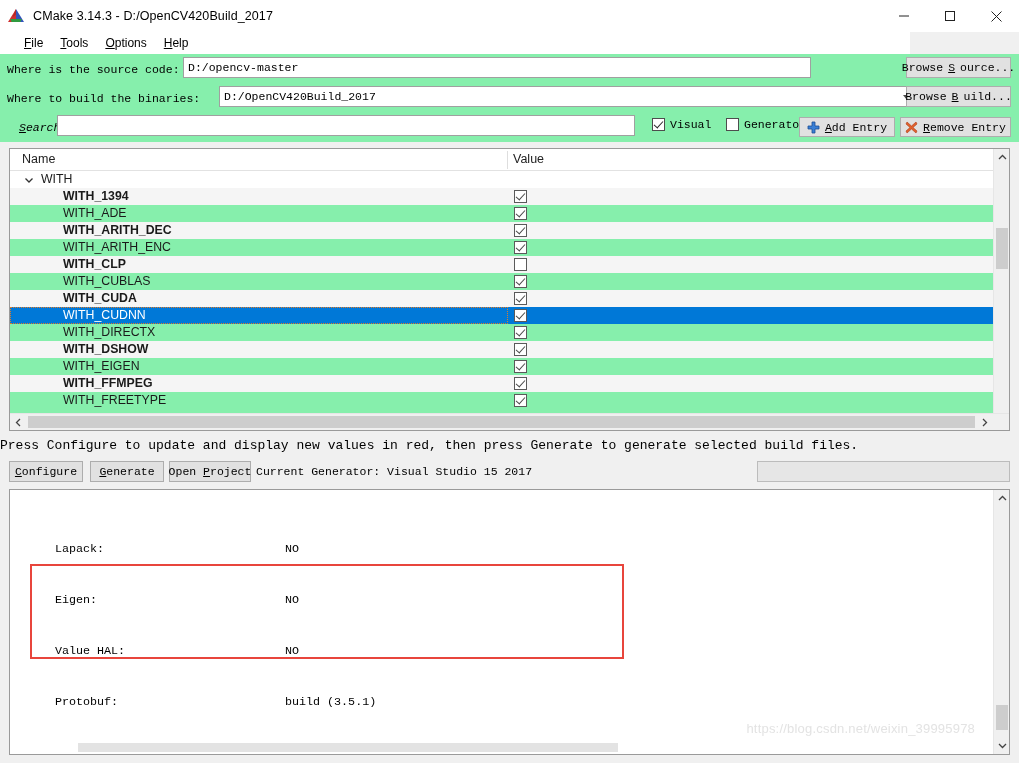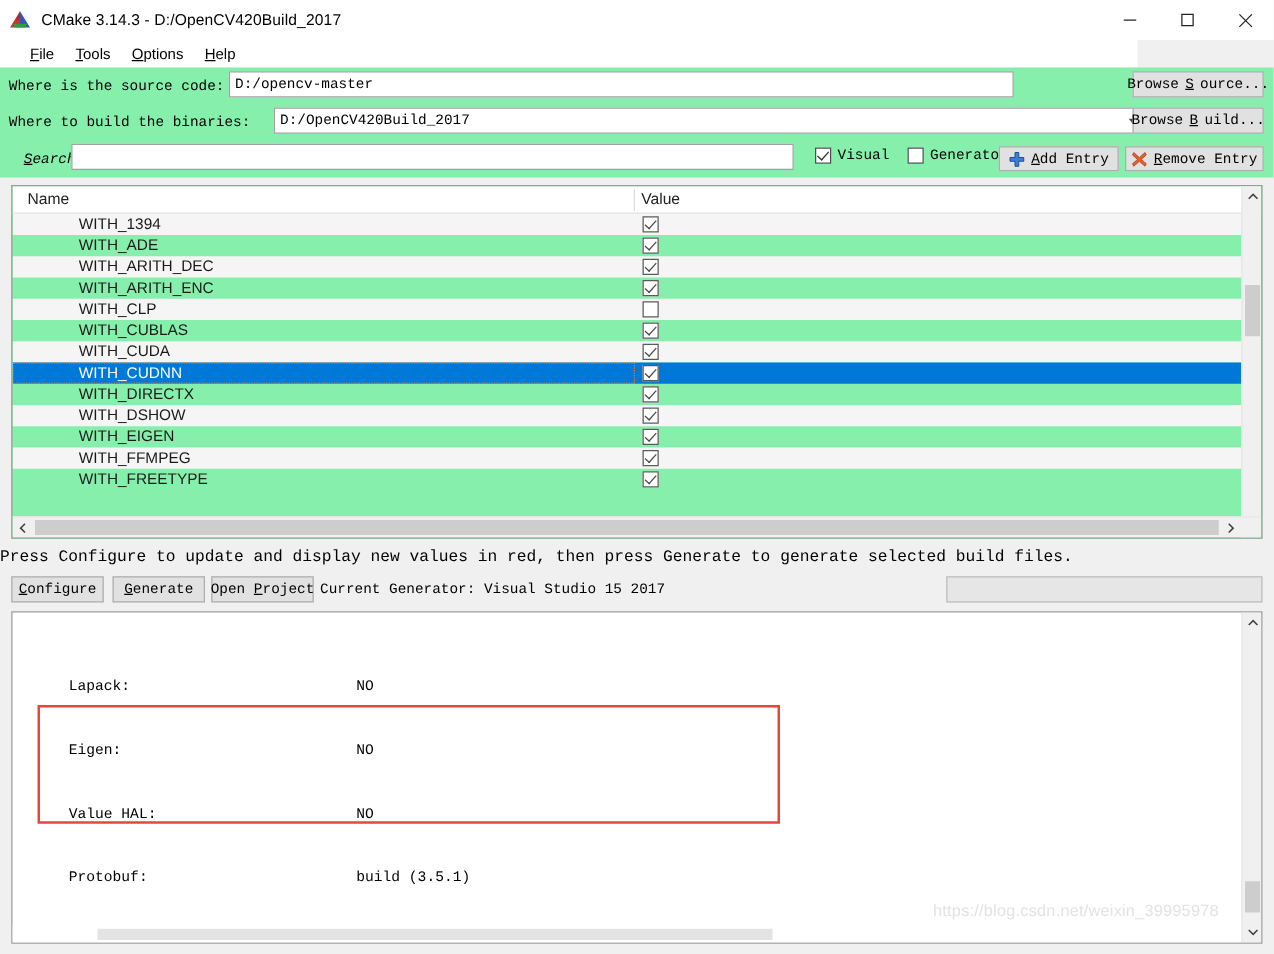--- a/index.html
+++ b/index.html
@@ -165,21 +165,21 @@
     width: 985px;
     height: 243px;
     overflow: hidden;
   }
   .grow {
     position: relative;
     height: 17px;
     width: 985px;
     display: block;
   }
-  .grow.alt { background: #f5f5f5; }
+  .grow.alt { background: #f5f5f5; font-weight: bold; }
   .grow.group { background: #ffffff; }
   .grow.selected { background: #0078d7; }
   .gname {
     position: absolute;
     left: 53px; top: 1px;
     font-size: 12.3px; color: #1a1a1a;
     white-space: nowrap;
   }
   .grow.selected .gname { color: #ffffff; }
   .grow.group .gname { left: 31px; }
@@ -421,20 +421,28 @@
   <div class="listpanel">
 
     <div class="list-header">
       <div class="hcell" style="left:12px;">Name</div>
       <div class="hdiv" style="left:497px;"></div>
       <div class="hcell" style="left:503px;">Value</div>
     </div>
 
     <div class="rows">
 
+      <div class="grow group">
+        <span class="twisty">
+          <svg width="10" height="10" viewBox="0 0 10 10">
+              <polyline points="1.5,3.5 5,7 8.5,3.5" fill="none" stroke="#333" stroke-width="1.3"></polyline>
+            </svg>
+        </span>
+        <span class="gname">WITH</span>
+      </div>
 
       <div class="grow alt">
         <span class="gname">WITH_1394</span>
         <span class="valcell checked"></span>
       </div>
       <div class="grow">
         <span class="gname">WITH_ADE</span>
         <span class="valcell checked"></span>
       </div>
       <div class="grow alt">

